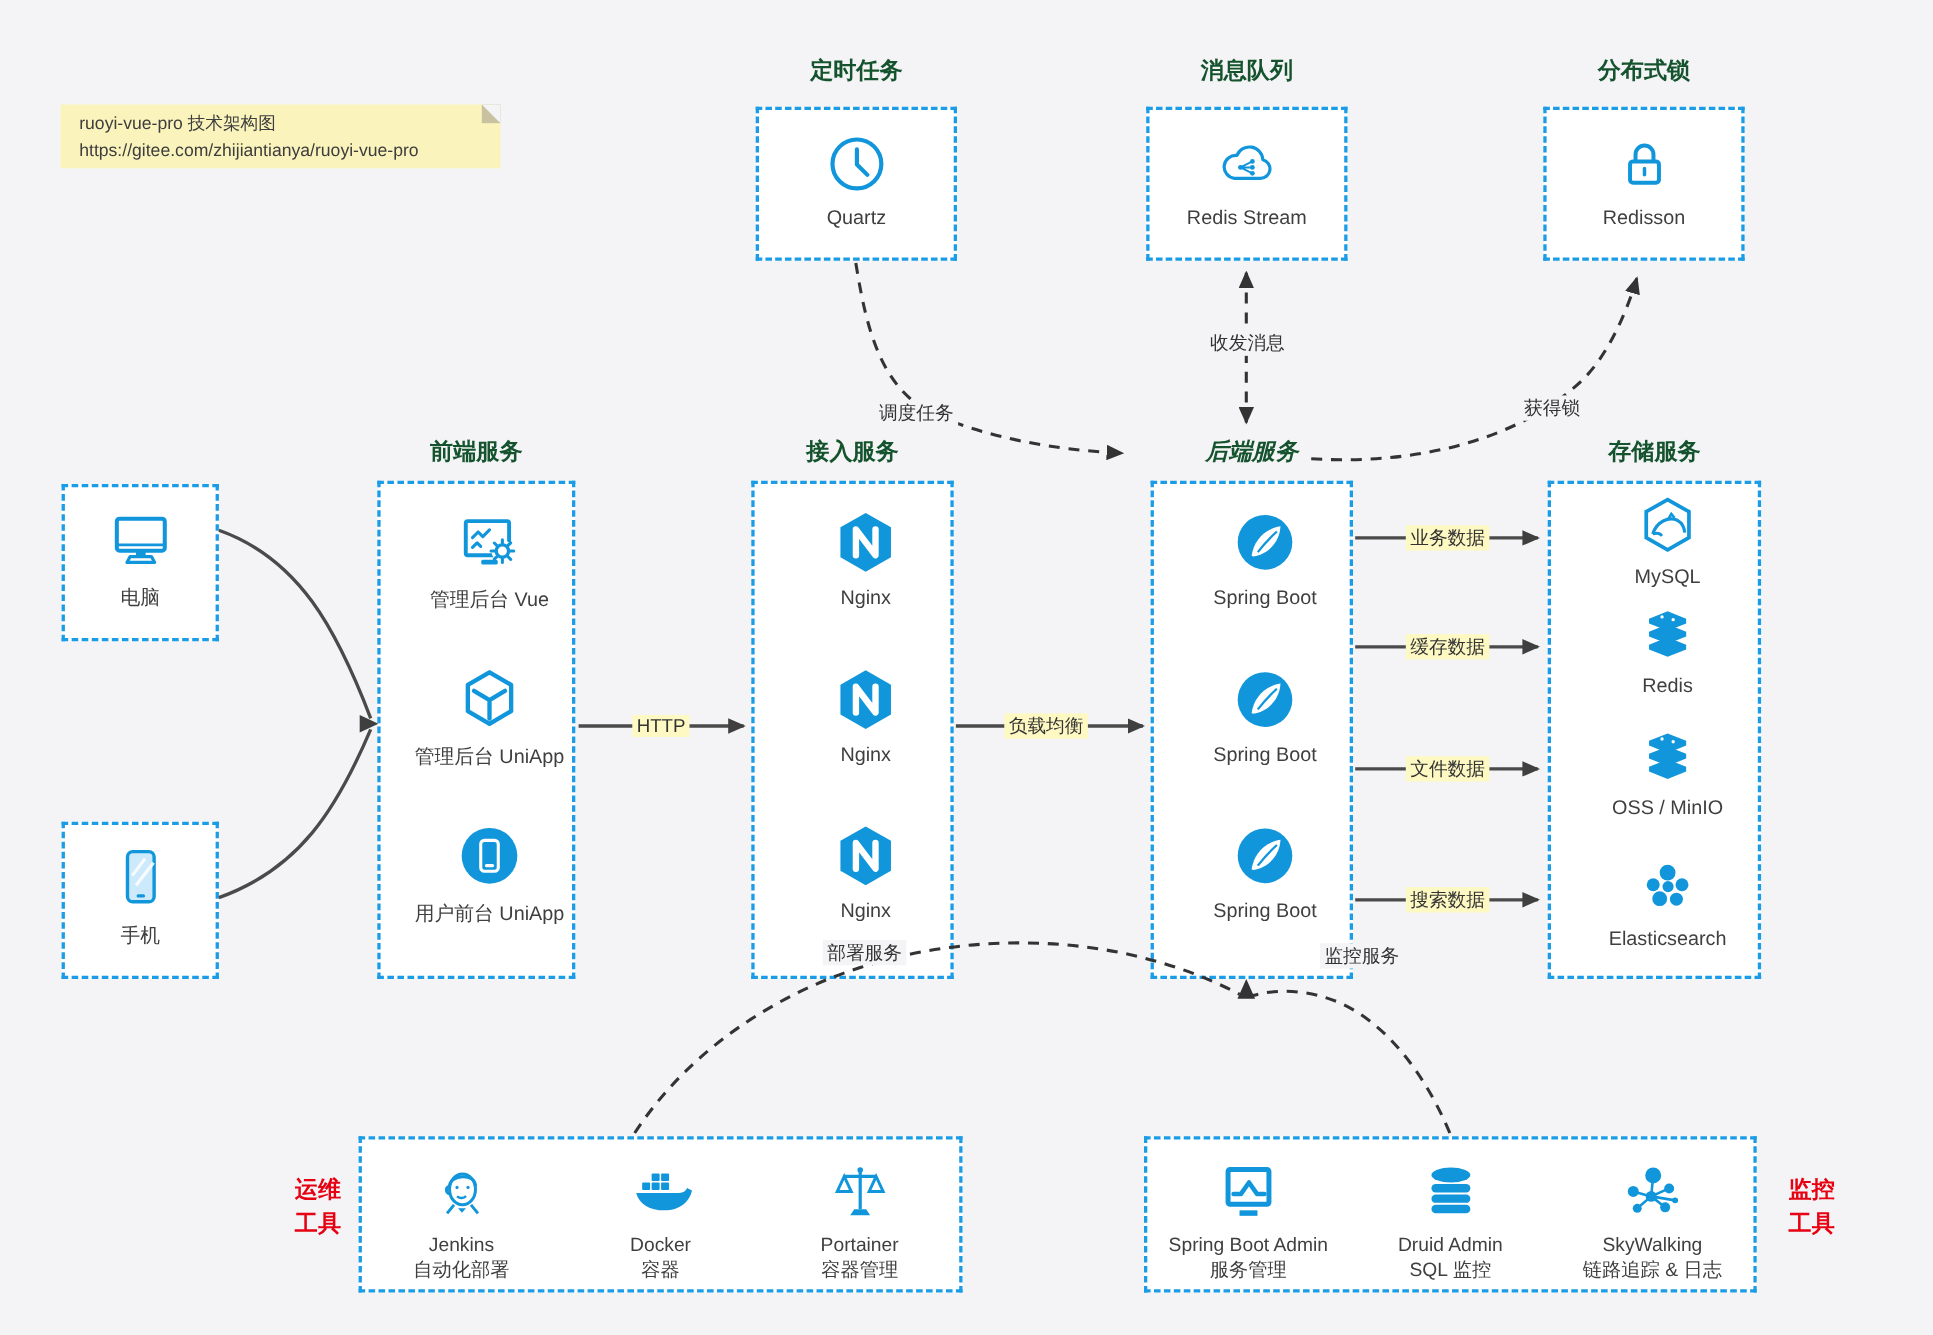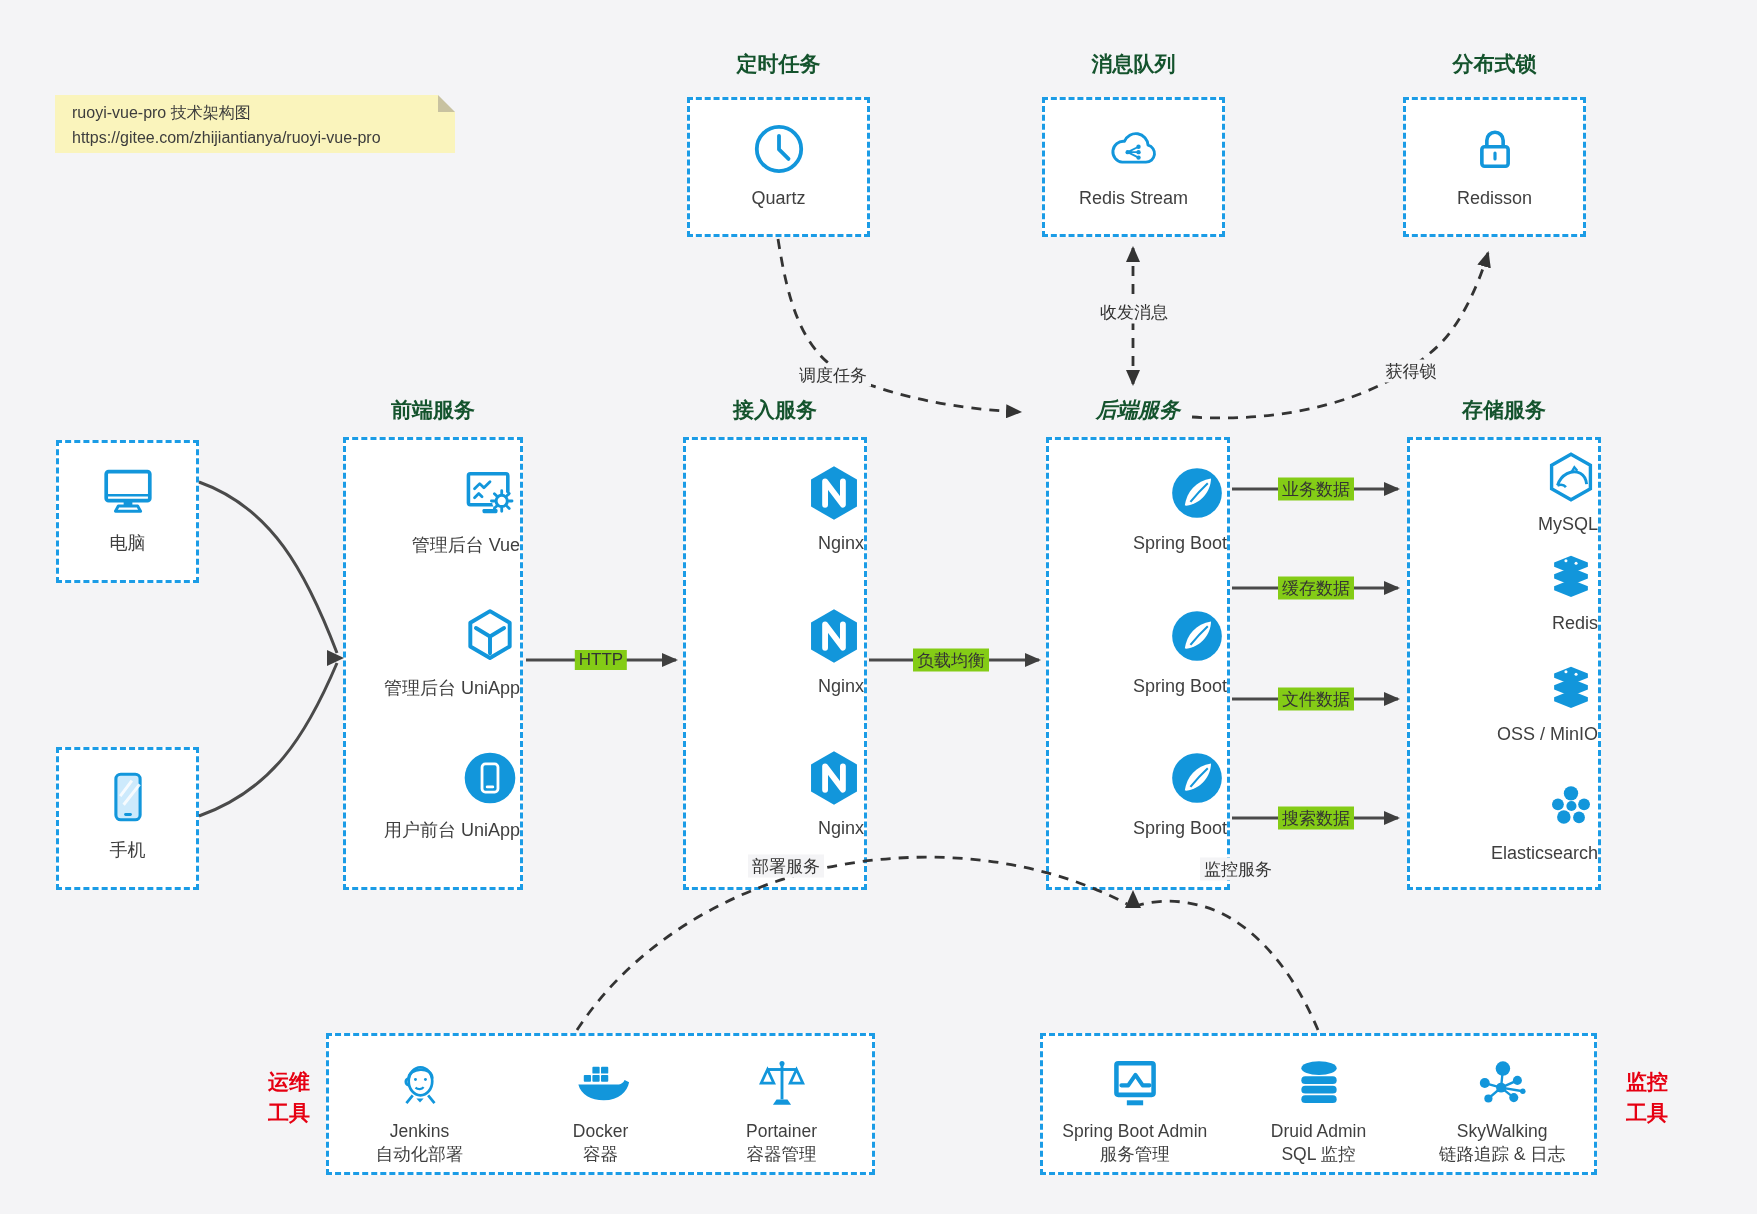--- a/index.html
+++ b/index.html
@@ -2,28 +2,28 @@
 <html><head>
 <meta charset="utf-8">
 <style>
   html,body{margin:0;padding:0;background:#f4f4f6;}
   .canvas{position:relative;width:1757px;height:1214px;background:#f4f4f6;
           font-family:"Liberation Sans",sans-serif;overflow:hidden;}
   .edges{position:absolute;left:0;top:0;z-index:3;pointer-events:none;}
   .sl{stroke:#4a4a4a;stroke-width:3;fill:none;}
   .dl{stroke:#333333;stroke-width:2.8;fill:none;stroke-dasharray:10 8;}
   .dbox{position:absolute;background:#ffffff;border:3px dashed #1b9ce6;box-sizing:border-box;z-index:2;}
-  .colbox .node{position:absolute;left:0;width:100%;display:flex;flex-direction:column;align-items:flex-end;}
+  .colbox .node{position:absolute;left:12px;width:100%;display:flex;flex-direction:column;align-items:center;}
   .single{display:flex;flex-direction:column;align-items:center;}
   .nlabel{font-size:18px;color:#3f3f3f;margin-top:10px;white-space:nowrap;}
   .rtitle{position:absolute;color:#14532d;font-weight:bold;font-size:21px;text-align:center;z-index:2;white-space:nowrap;}
   .sidetitle{position:absolute;color:#e60012;font-weight:bold;font-size:21px;line-height:31px;z-index:2;}
   .sidetitle span{display:block;}
   .chip{position:absolute;transform:translate(-50%,-50%);font-size:17px;color:#333;
-        background:#84cc16;padding:0 4px;white-space:nowrap;z-index:4;}
+        background:#fef9c3;padding:0 4px;white-space:nowrap;z-index:4;}
   .chip.gray{background:#f4f4f6;}
   .note{position:absolute;left:55px;top:95px;width:400px;height:58px;background:#faf4bc;
         box-sizing:border-box;padding:5px 0 0 17px;z-index:2;font-size:16px;color:#3d3d3d;line-height:25px;}
   .note::after{content:"";position:absolute;top:0;right:0;width:0;height:0;border-style:solid;
         border-width:0 17px 17px 0;border-color:#f4f4f6 #f4f4f6 #c8c2a0 transparent;}
   .bitem{display:flex;flex-direction:column;align-items:center;flex:1 1 0;padding-top:19px;}
   .bname{font-size:17.5px;color:#3f3f3f;margin-top:7px;line-height:23px;white-space:nowrap;}
   .bdesc{font-size:17.5px;color:#3f3f3f;line-height:23px;white-space:nowrap;}
   .row{display:flex;flex-direction:row;align-items:flex-start;}
   .icon{display:block;line-height:0;}

